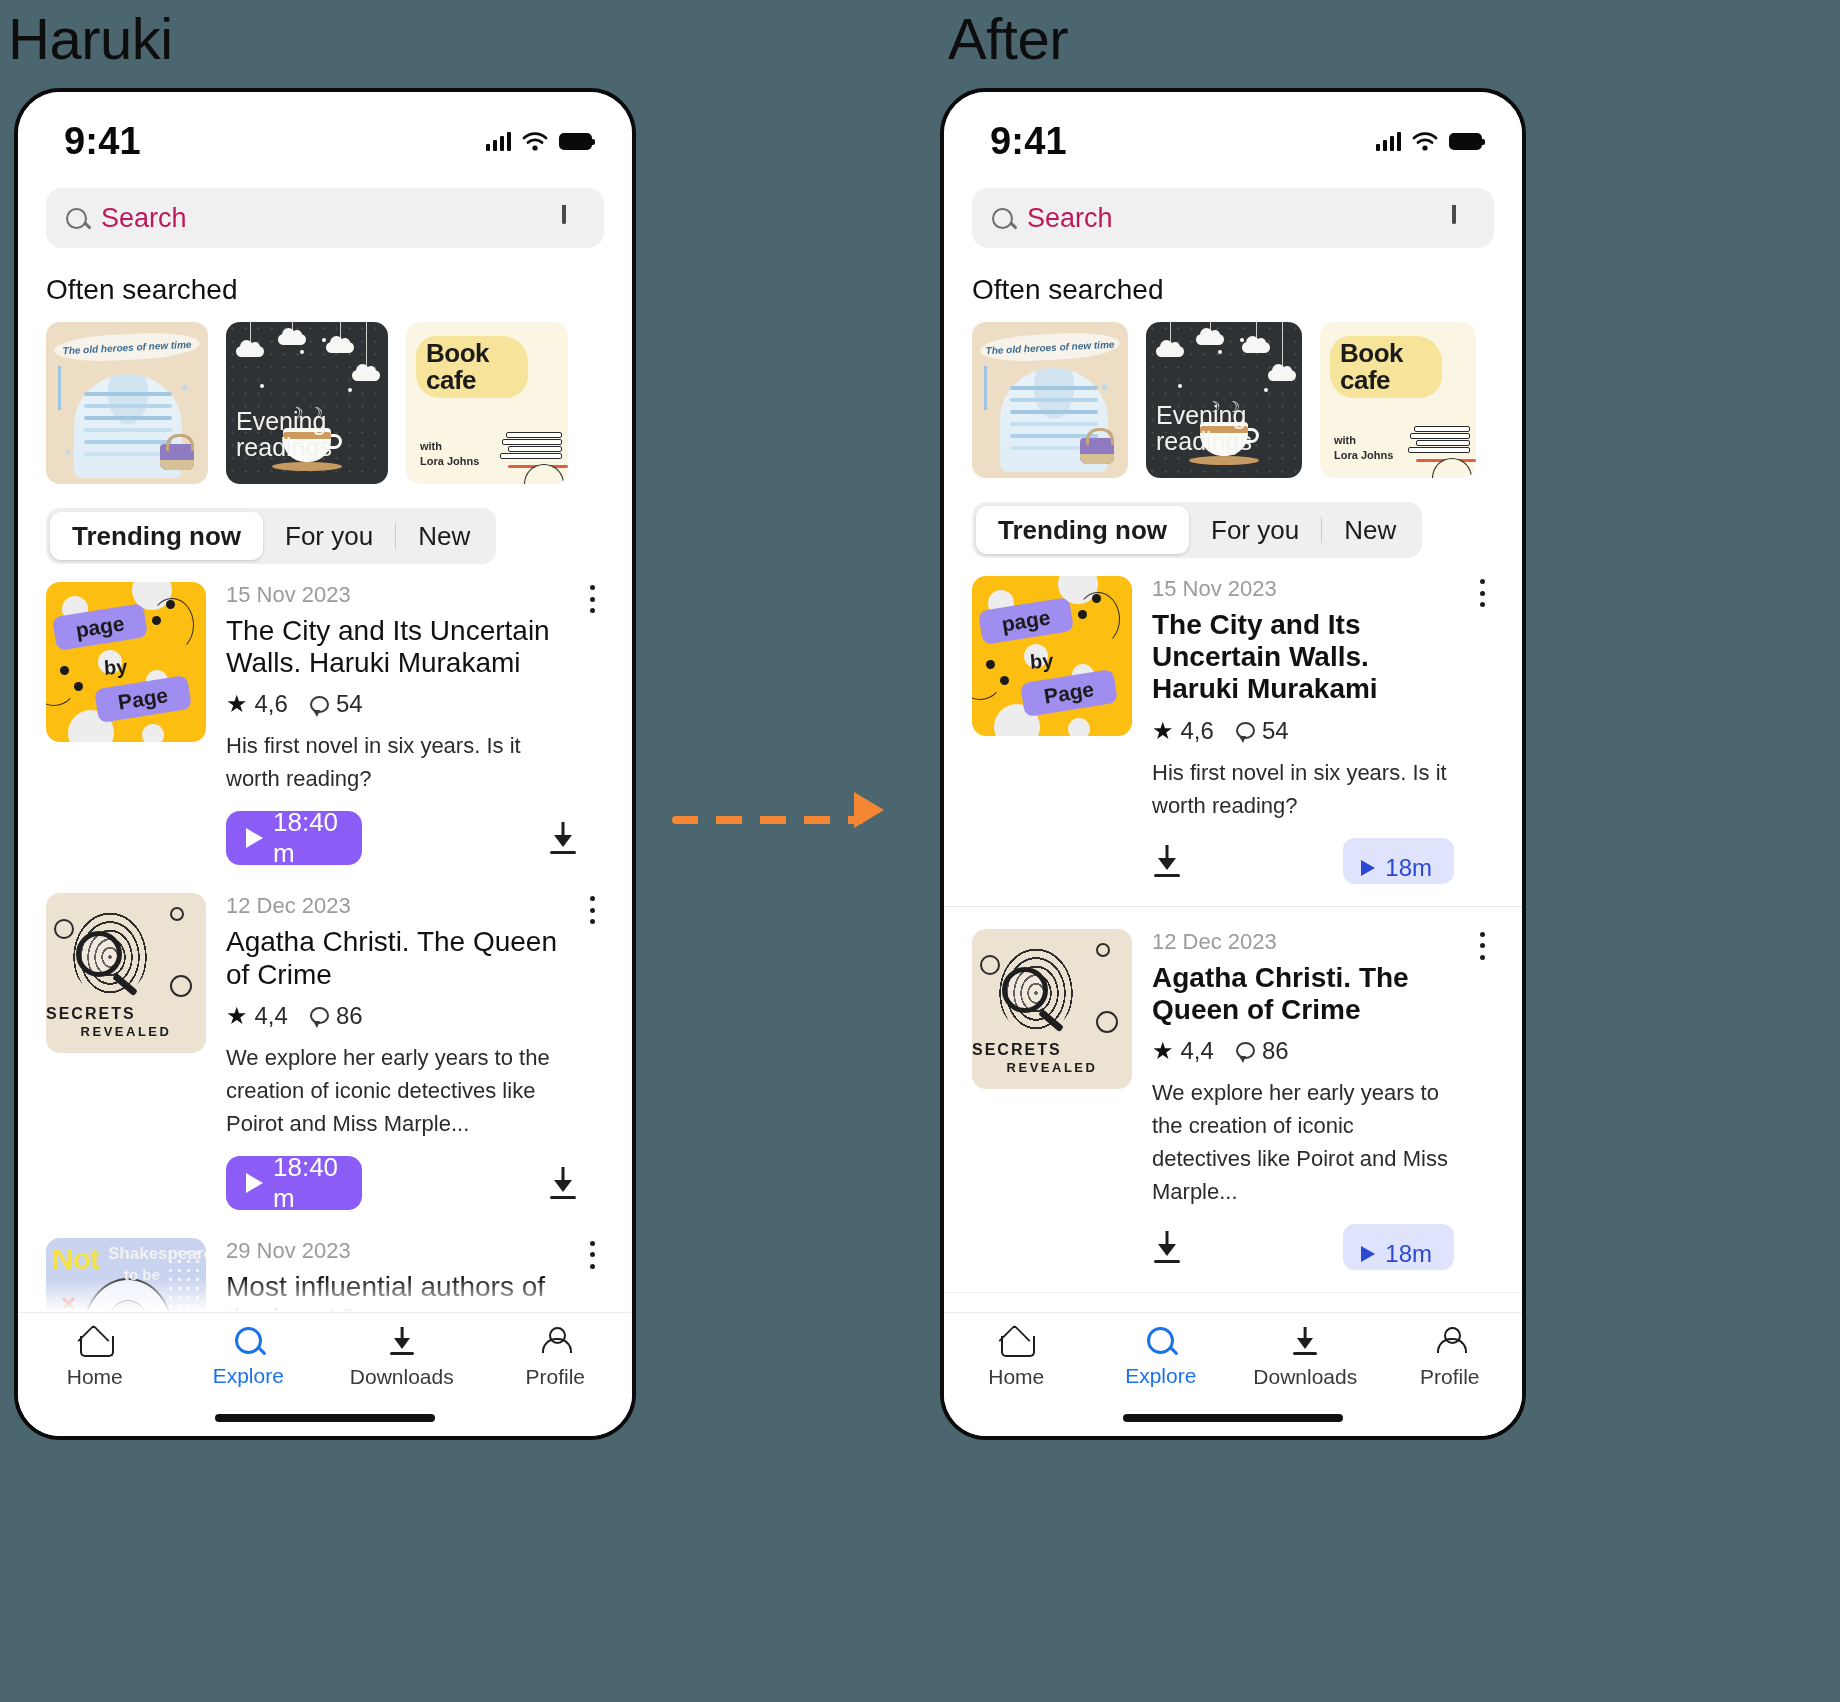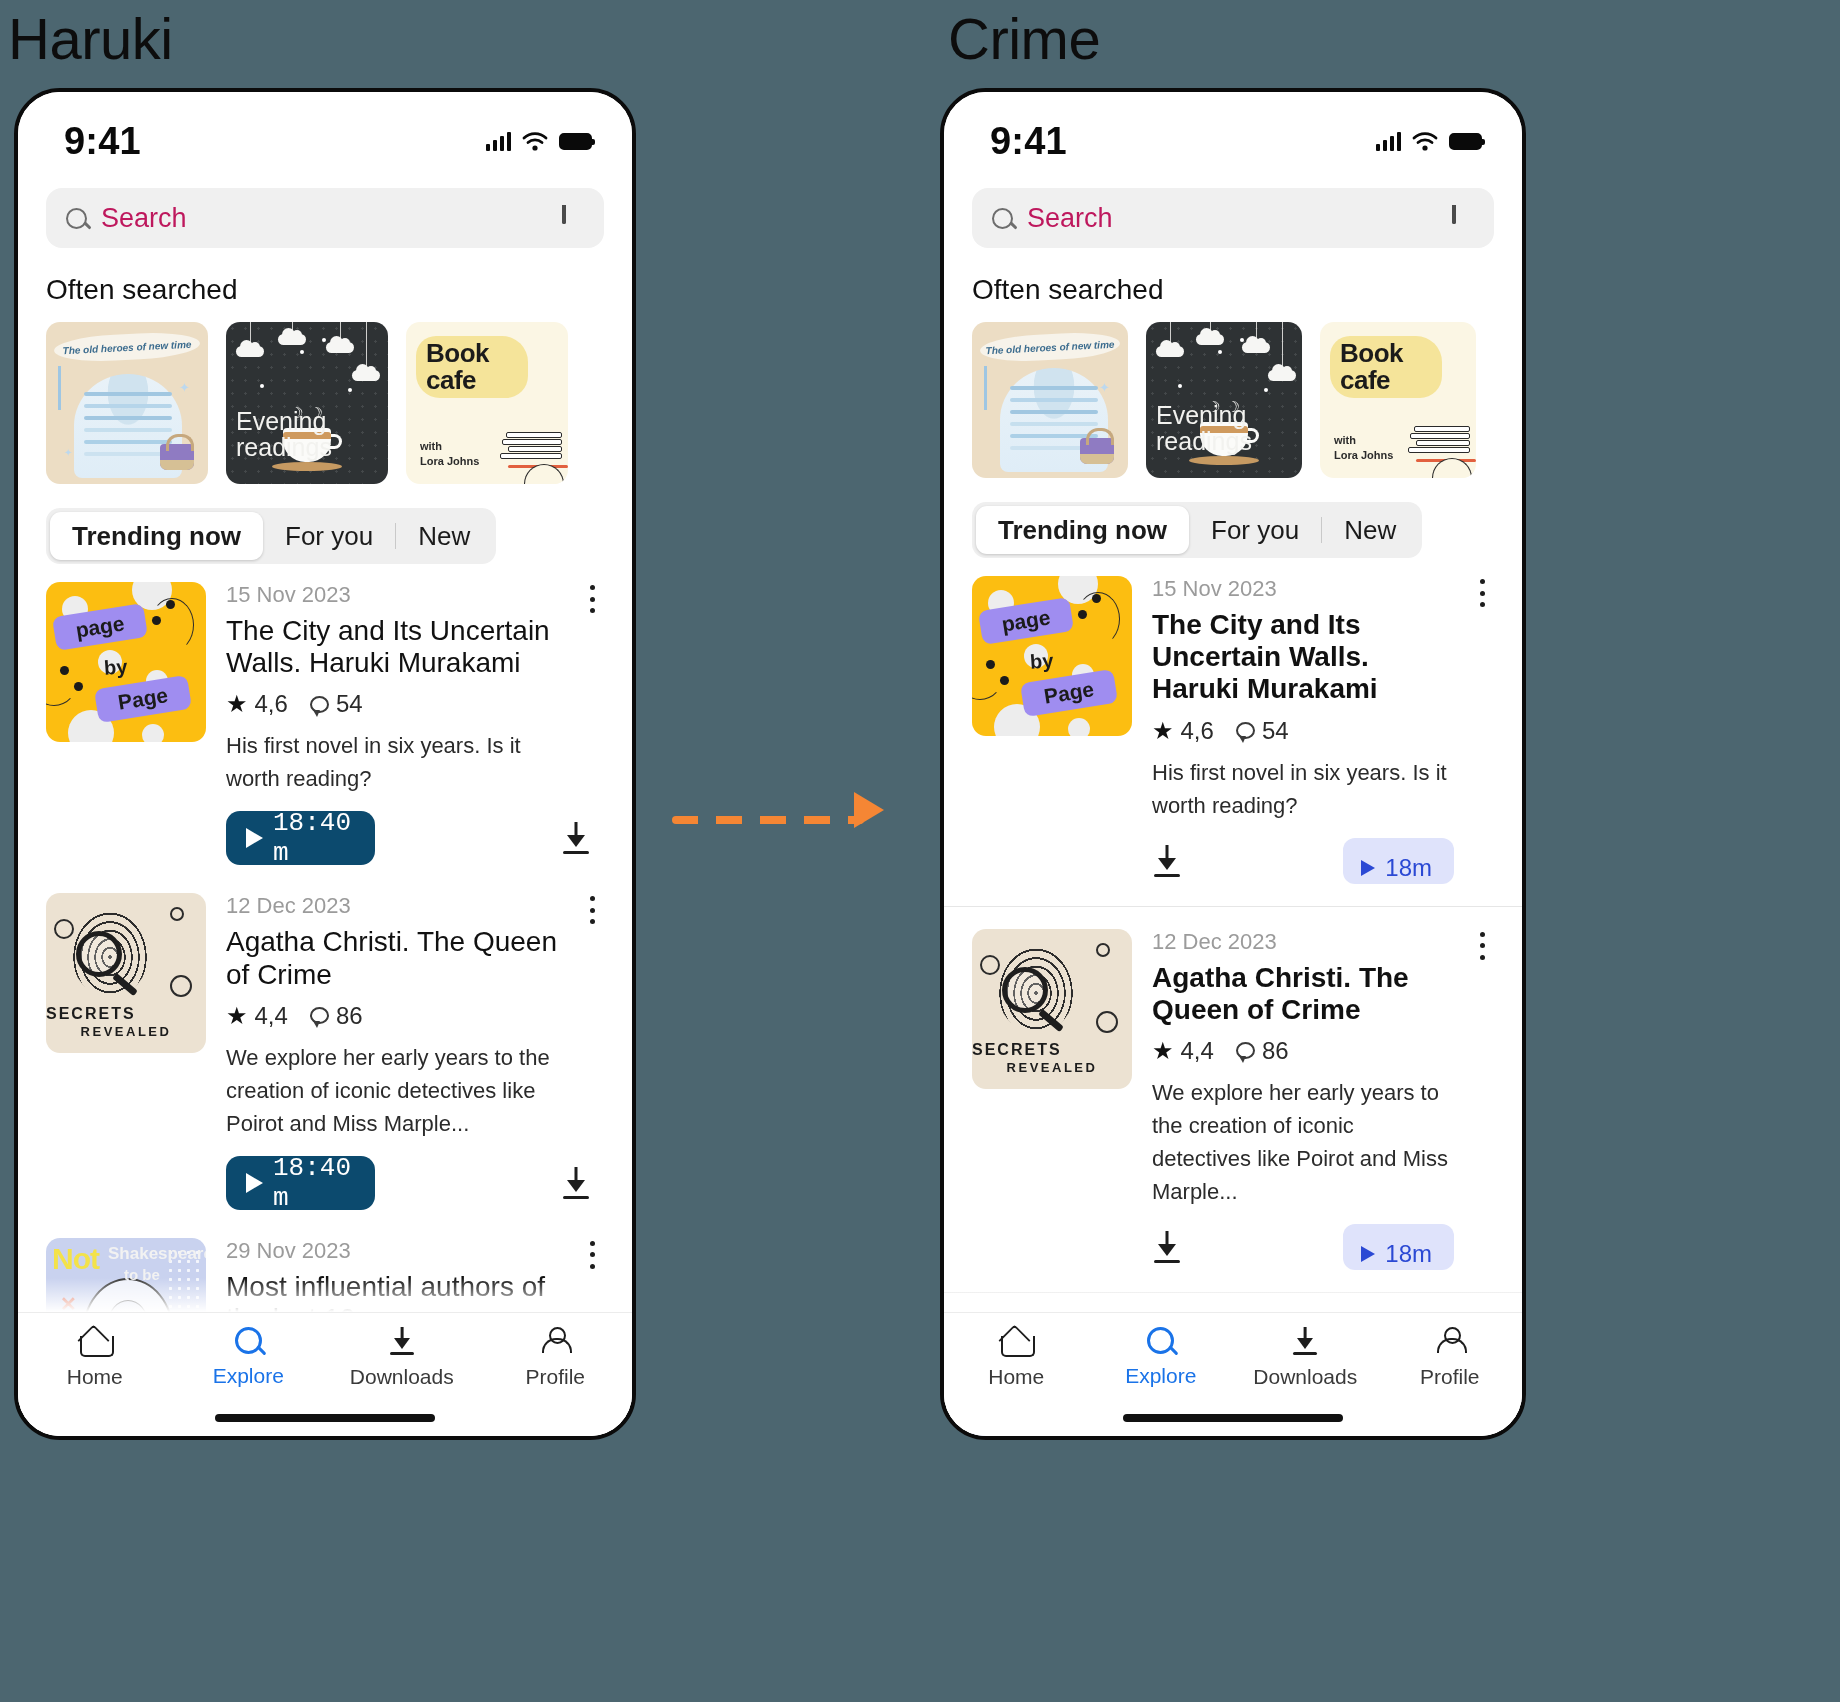--- a/index.html
+++ b/index.html
@@ -192,21 +192,21 @@
 
   .actions { display: flex; align-items: center; margin-top: 16px; }
   .actions.before { justify-content: flex-start; gap: 0; }
   .actions.after { justify-content: space-between; }
   .play-pill {
     display: inline-flex; align-items: center; gap: 10px;
     height: 54px; padding: 0 24px 0 20px; border-radius: 14px;
     font-size: 26px; color: #fff; font-weight: 400;
   }
   .play-pill .tri { width:0;height:0; border-left:17px solid currentColor; border-top:10px solid transparent; border-bottom:10px solid transparent; }
-  .play-pill.solid { background: #0c4a6e; color: #fff; font-family: Liberation Mono, monospace; }
+  .play-pill.solid { background: #8b5cf6; color: #fff; }
   .play-pill.solid .tri { border-left-color: #fff; }
   .play-pill.soft { background: #dfe3fb; color: #2b49d4; font-weight: 400; height:46px; padding: 15px 22px 0 18px; border-radius: 12px; font-size: 24px;}
   .play-pill.soft .tri { border-left-color: #2b49d4; border-top-width:8px; border-bottom-width:8px; border-left-width:14px;}
   .dl { width: 30px; height: 32px; position: relative; flex:none; }
   .dl .shaft { position:absolute; left:50%; transform:translateX(-50%); top:0; width:3px; height:19px; background:#1d1d1d; }
   .dl .head { position:absolute; left:50%; transform:translateX(-50%); top:13px; width:0;height:0;
       border-left:9px solid transparent; border-right:9px solid transparent; border-top:12px solid #1d1d1d;}
   .dl .base { position:absolute; left:50%; transform:translateX(-50%); bottom:0; width:26px; height:3px; background:#1d1d1d; border-radius:2px;}
   .dl-before { margin-left: 186px; }
 
@@ -283,21 +283,21 @@
   .arrow-head { position:absolute; left:182px; top:2px; width:0;height:0;
     border-top: 18px solid transparent; border-bottom: 18px solid transparent;
     border-left: 30px solid #f58634; }
 </style>
 </head>
 <body>
 
 <div class="stage">
 
   <div class="panel-label" id="label-before">Haruki</div>
-  <div class="panel-label" id="label-after">Crime</div>
+  <div class="panel-label" id="label-after">After</div>
 
   <div class="phone" id="phone-before">
     <div class="screen">
 
       <div class="statusbar">
         <div class="status-time">9:41</div>
         <div class="status-icons">
           <span class="ic-cell">
               <i></i>
               <i></i>

